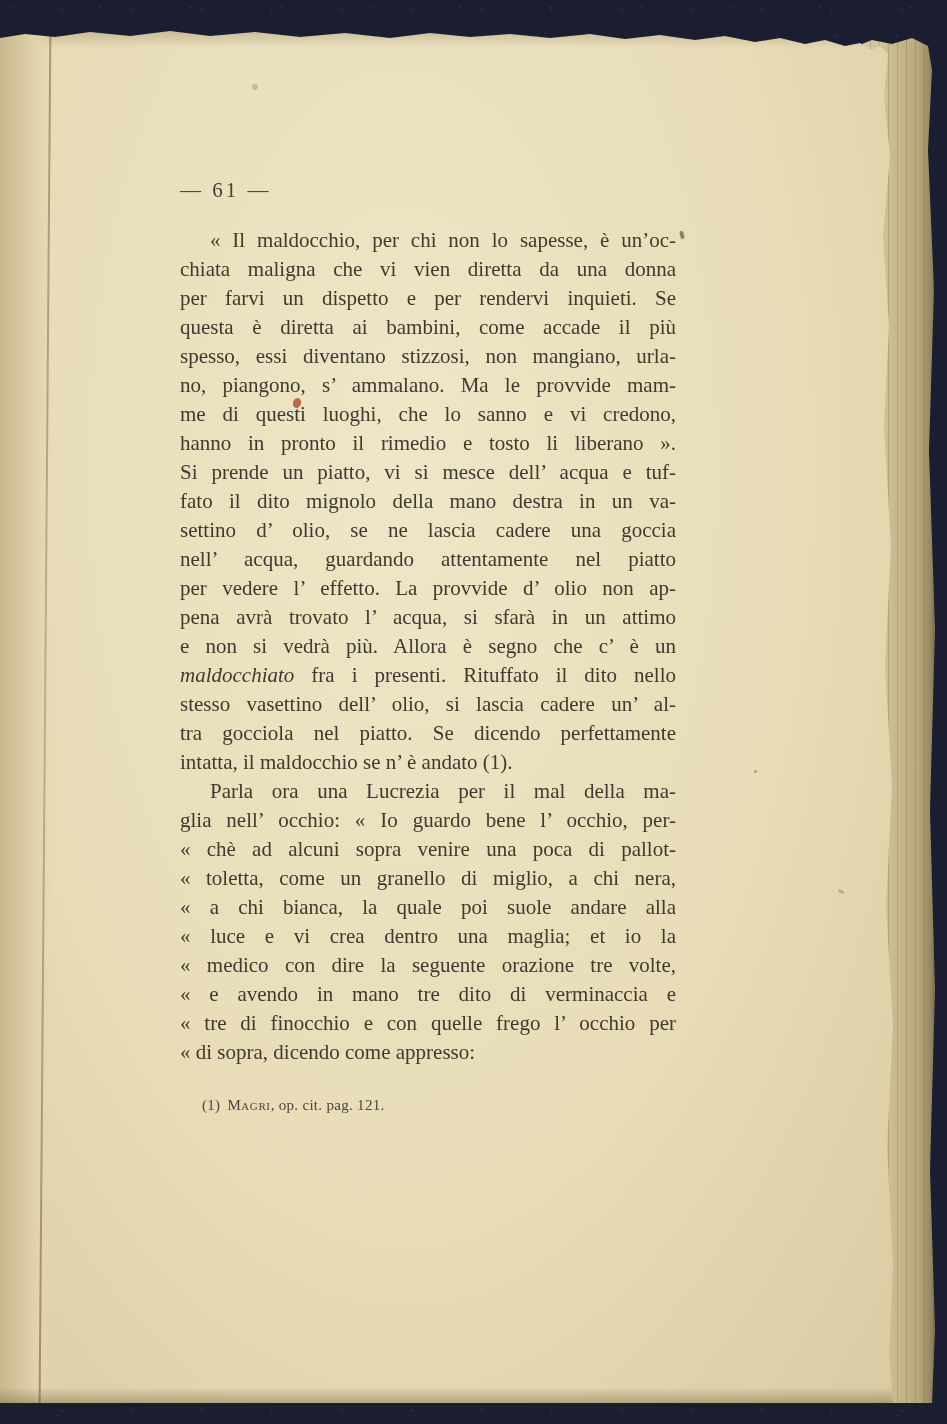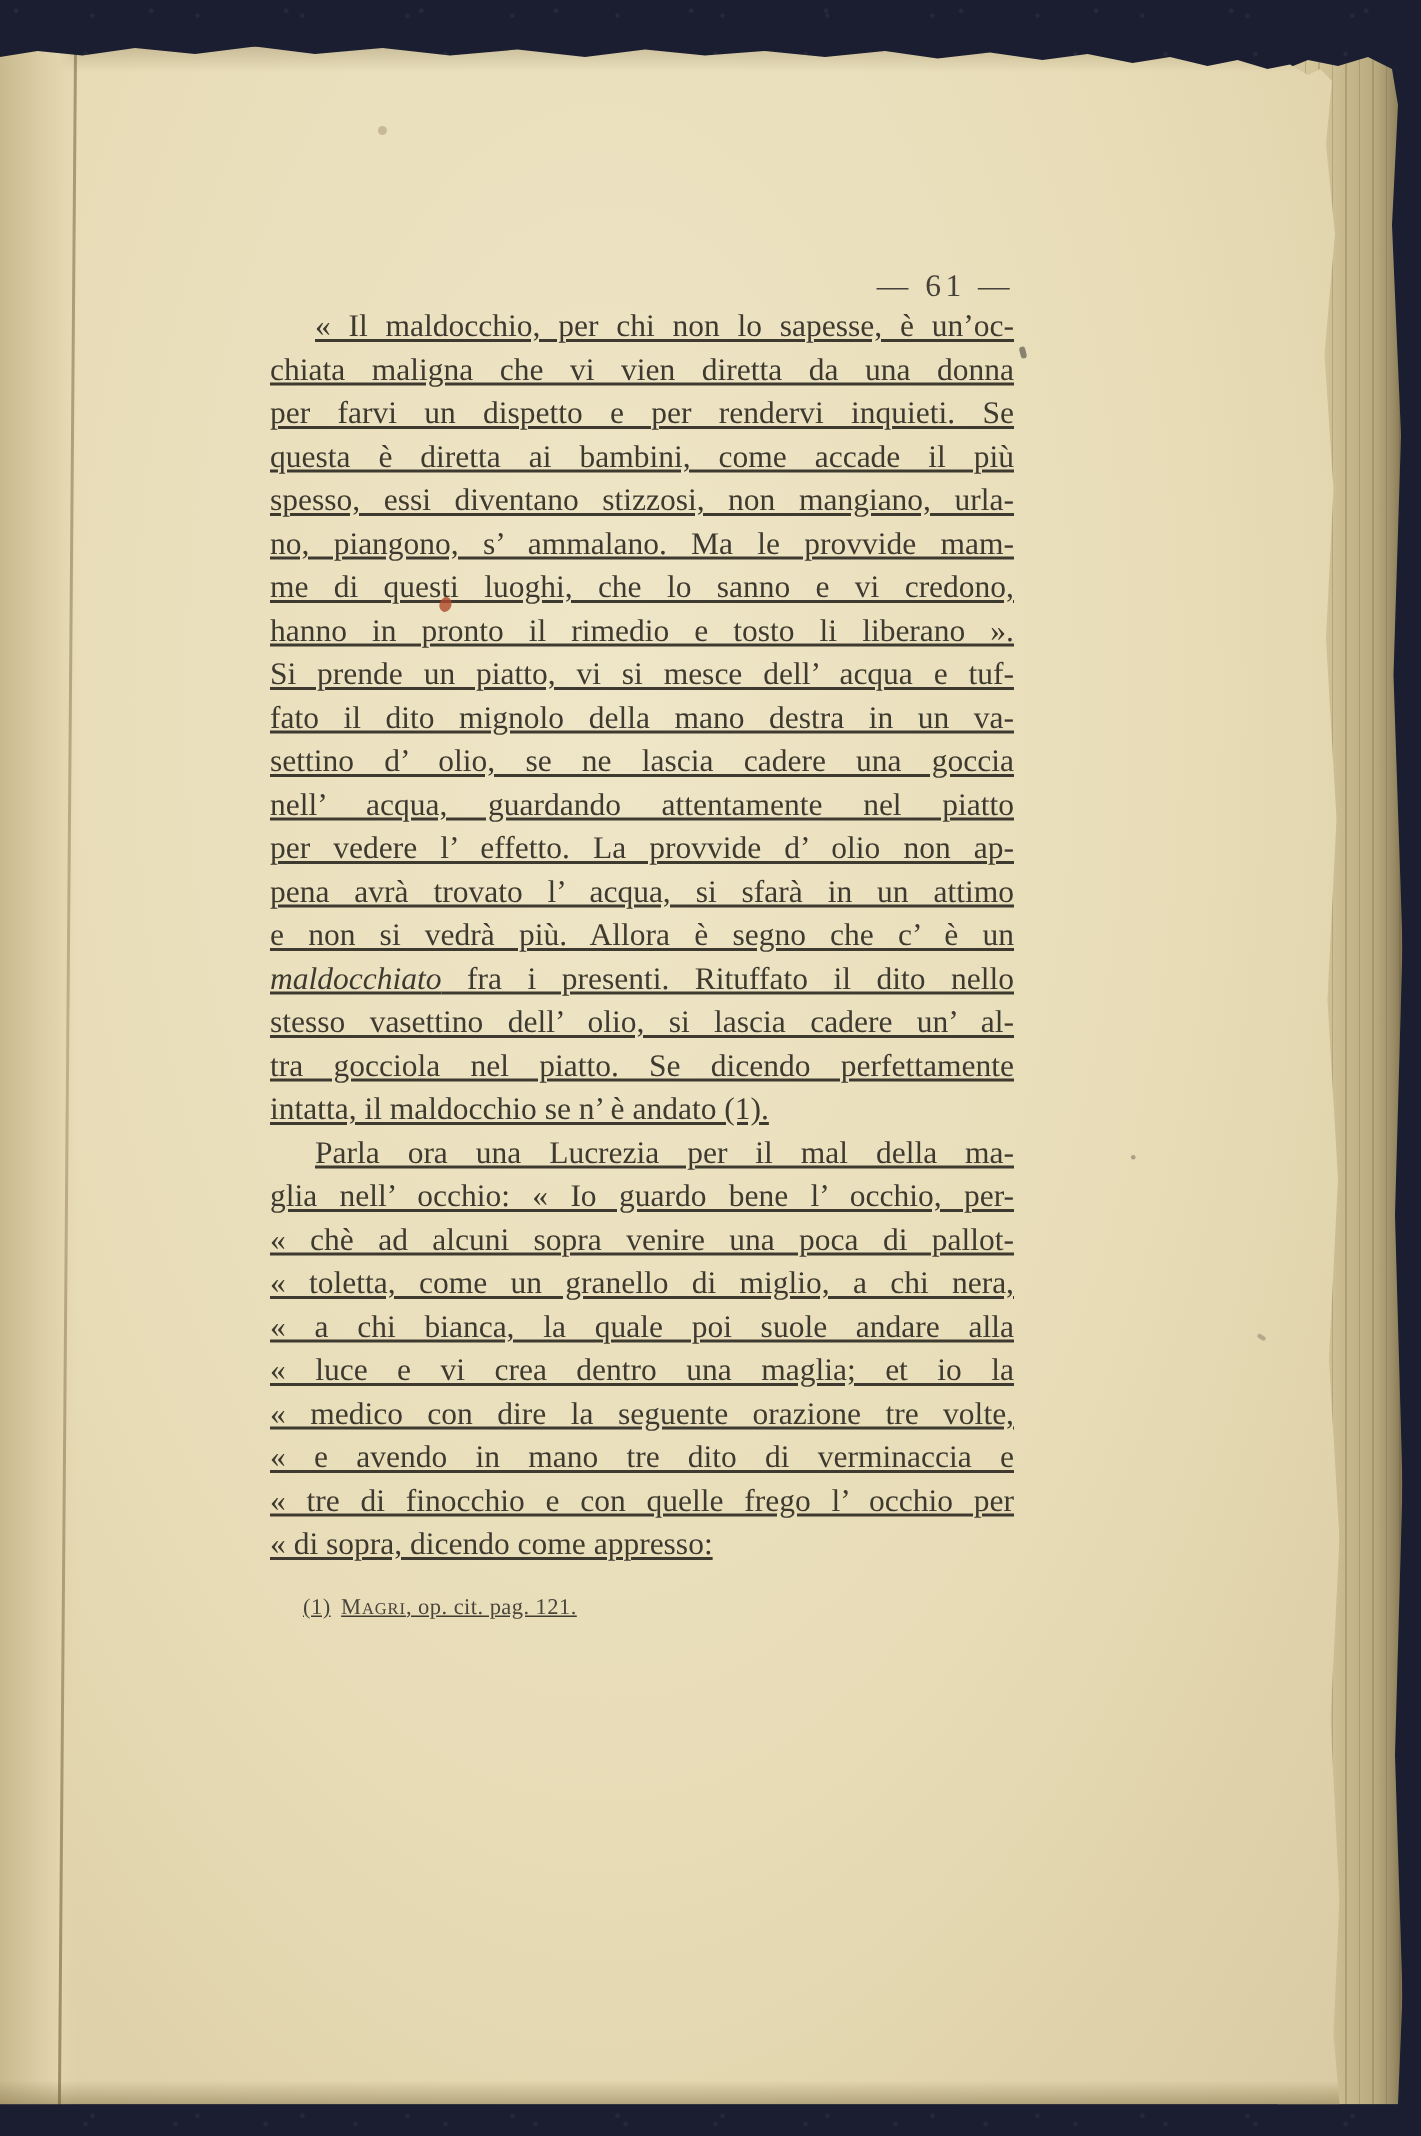--- a/index.html
+++ b/index.html
@@ -61,36 +61,36 @@
     position:absolute;left:0;top:0;width:52px;height:100%;
     background:linear-gradient(90deg,#c9b98f 0%,#d3c49c 30%,#e2d5ae 75%,rgba(226,213,174,0) 100%);
   }
   .gutter-crease{
     position:absolute;left:44px;top:-4px;width:2px;height:1385px;
     background:linear-gradient(180deg, rgba(100,80,45,.5), rgba(120,100,60,.35) 50%, rgba(100,80,45,.55));
     transform:rotate(0.45deg);
   }
   .page-number{
     position:absolute;left:180px;top:152px;width:496px;
-    text-align:right;font-size:21px;letter-spacing:3px;color:#46413a;
+    text-align:left;font-size:21px;letter-spacing:3px;color:#46413a;
   }
   .text-block{
-    position:absolute;left:180px;top:177px;width:496px;
-    font-size:21px;color:var(--ink);text-decoration:underline;
+    position:absolute;left:180px;top:200px;width:496px;
+    font-size:21px;color:var(--ink);
   }
   .line{
     height:29px;line-height:29px;
     text-align:justify;text-align-last:justify;
     white-space:nowrap;
   }
   .line.indent{padding-left:30px;}
   .line.short{text-align-last:left;white-space:normal;}
   .italic{font-style:italic;}
   .footnote{
-    margin-top:20px;padding-left:22px;font-size:15px;color:#4a453c;
+    margin-top:30px;padding-left:22px;font-size:15px;color:#4a453c;
     letter-spacing:.3px;
   }
   .footnote .marker{margin-right:7px;}
   .sc{font-variant:small-caps;letter-spacing:.6px;}
   
   .stain{position:absolute;pointer-events:none;}
   .red-stain{left:293px;top:372px;width:8px;height:10px;border-radius:50%;
     background:#b0492b;opacity:.8;transform:rotate(18deg);}
   .speck-comma{left:680px;top:205px;width:4px;height:8px;border-radius:2px;
     background:#55504a;opacity:.65;transform:rotate(-14deg);}

